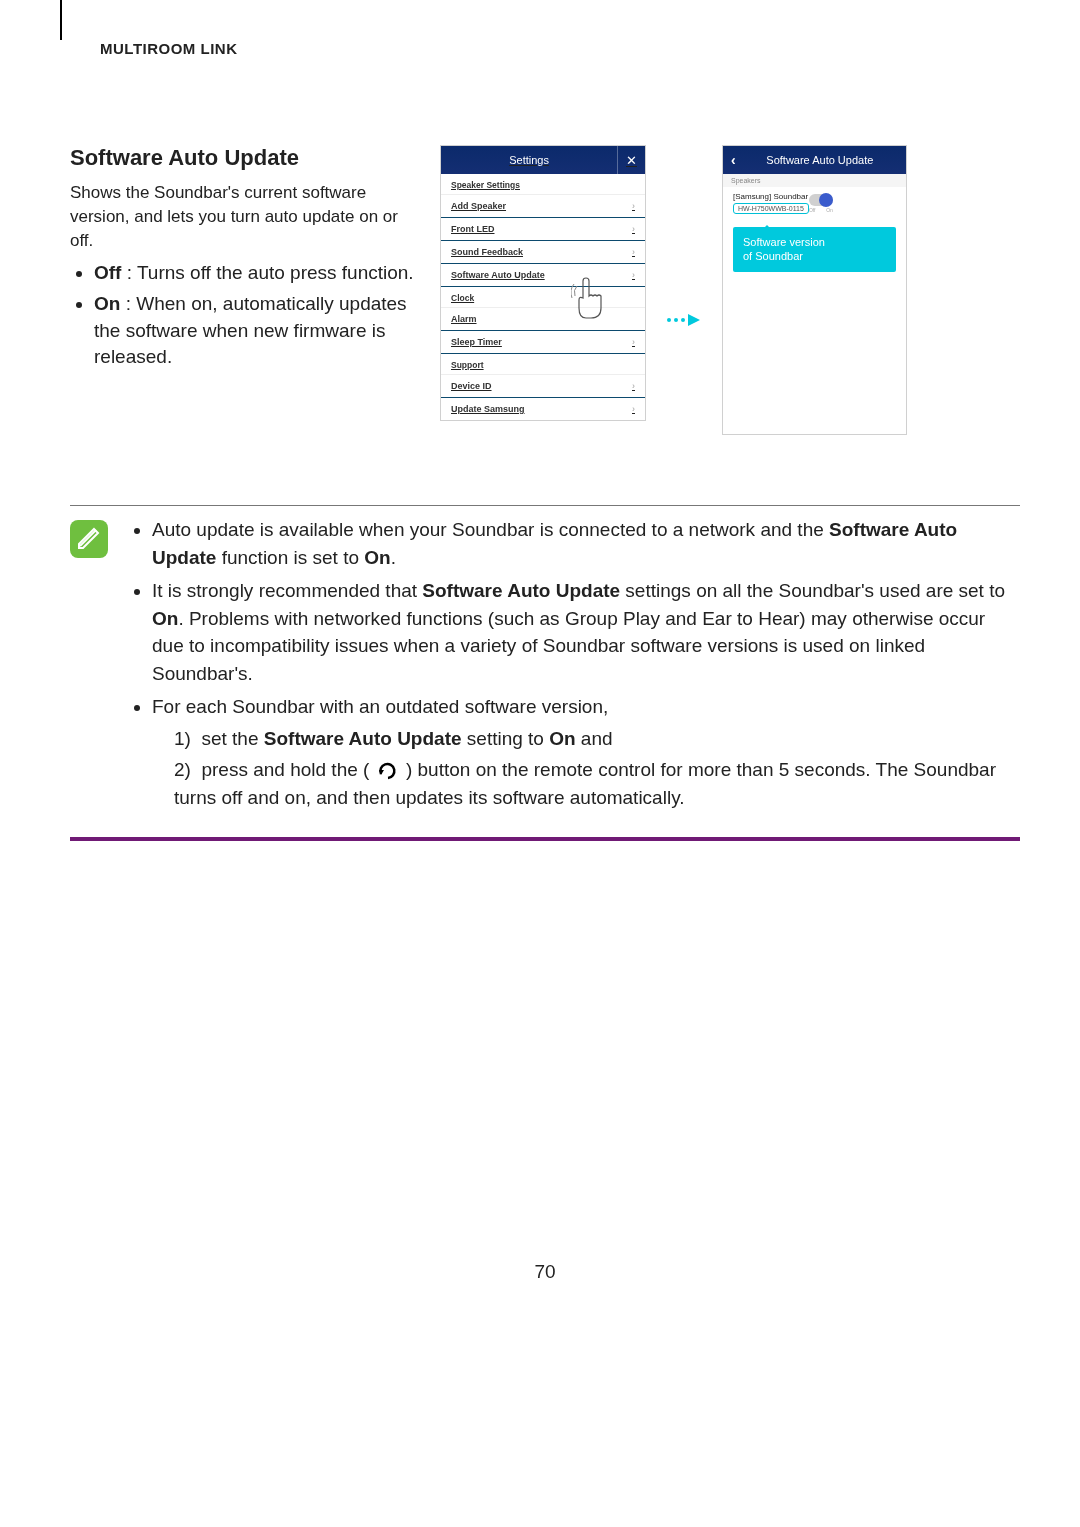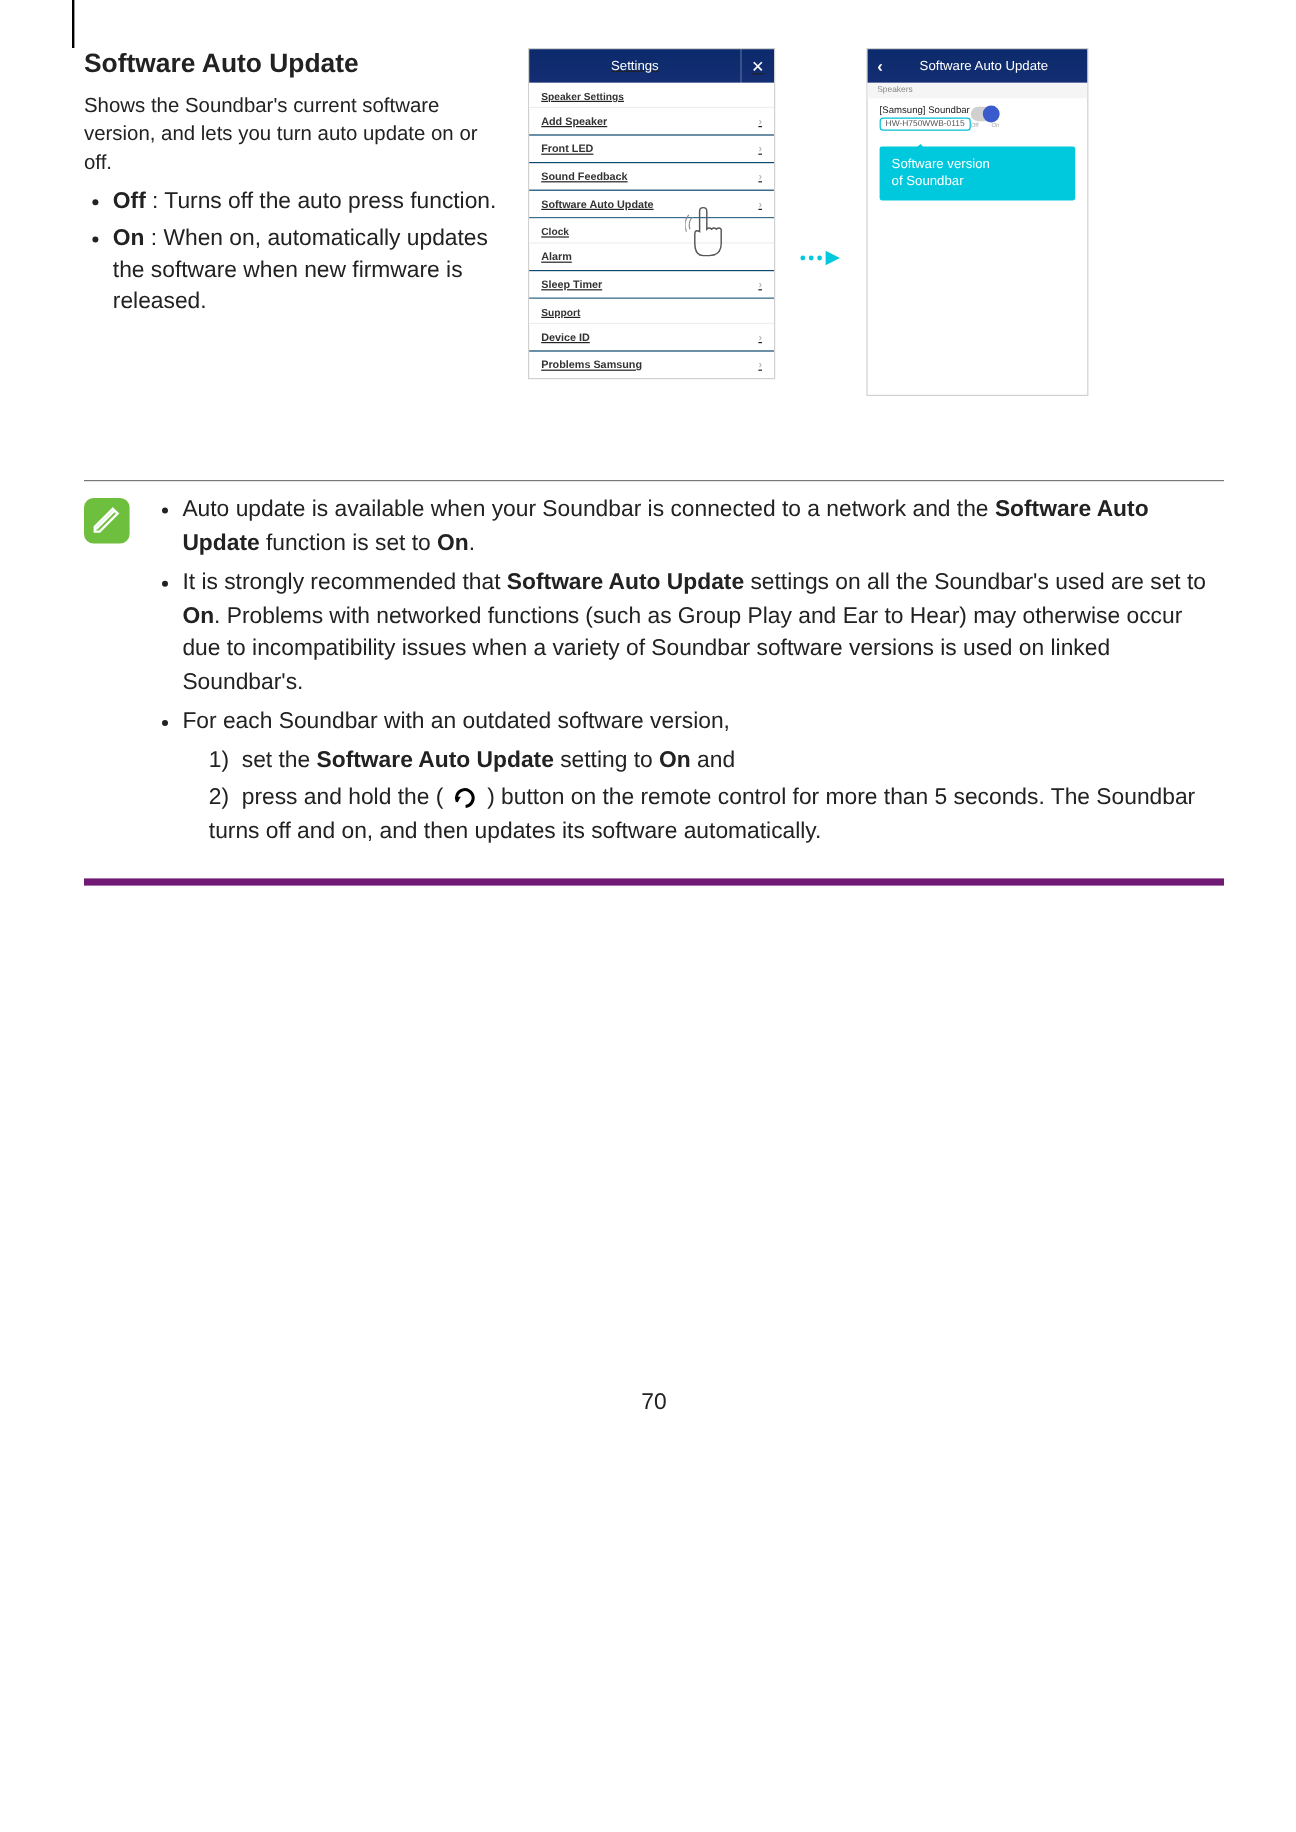--- a/index.html
+++ b/index.html
@@ -203,21 +203,21 @@
     position: absolute;
     top: 130px;
     left: 130px;
     pointer-events: none;
   }
 
   
   .note-block {
     margin-top: 70px;
     border-top: 1px solid #777;
-    border-bottom: 6px solid #701a75;
+    border-bottom: 4px solid #701a75;
     padding: 10px 0 20px 0;
     display: flex;
     gap: 20px;
   }
   .note-icon {
     flex: 0 0 40px;
     margin-top: 4px;
   }
   .note-icon-box {
     width: 38px;
@@ -262,20 +262,21 @@
     text-align: center;
     font-size: 19px;
     margin-top: 420px;
   }
 </style>
 </head>
 <body>
 
 <div class="page">
   <div class="header-rule"></div>
+  <div class="header">MULTIROOM LINK</div>
 
   <div class="main-row">
     <div class="left-col">
       <h2 class="section-title">Software Auto Update</h2>
       <p class="intro">Shows the Soundbar's current software version, and lets you turn auto update on or off.</p>
       <ul class="feature-list">
         <li><span class="bold">Off</span><span> : Turns off the auto press function.</span></li>
         <li><span class="bold">On</span><span> : When on, automatically updates the software when new firmware is released.</span></li>
       </ul>
     </div>
@@ -311,21 +312,21 @@
         <div class="menu-item">
             <span>Sleep Timer</span>
             <span class="chev">›</span>
           </div>
         <div class="section-label">Support</div>
         <div class="menu-item">
             <span>Device ID</span>
             <span class="chev">›</span>
           </div>
         <div class="menu-item" style="border-bottom:none;">
-            <span>Problems Samsung</span>
+            <span>Update Samsung</span>
             <span class="chev">›</span>
           </div>
 
         <div class="hand-pointer">
           <svg width="45" height="55" viewBox="0 0 45 55">
             <path d="M12 5 Q12 2 15 2 Q18 2 18 5 L18 20 Q20 18 22 20 Q24 18 26 20 Q28 18 30 20 L30 32 Q30 42 20 42 L15 42 Q8 42 8 32 L8 24 Q8 20 12 22 Z" fill="none" stroke="#555" stroke-width="1.2"></path>
             <path d="M6 10 Q2 14 4 20" fill="none" stroke="#888" stroke-width="1"></path>
             <path d="M3 8 Q-2 14 1 22" fill="none" stroke="#888" stroke-width="1"></path>
           </svg>
         </div>

